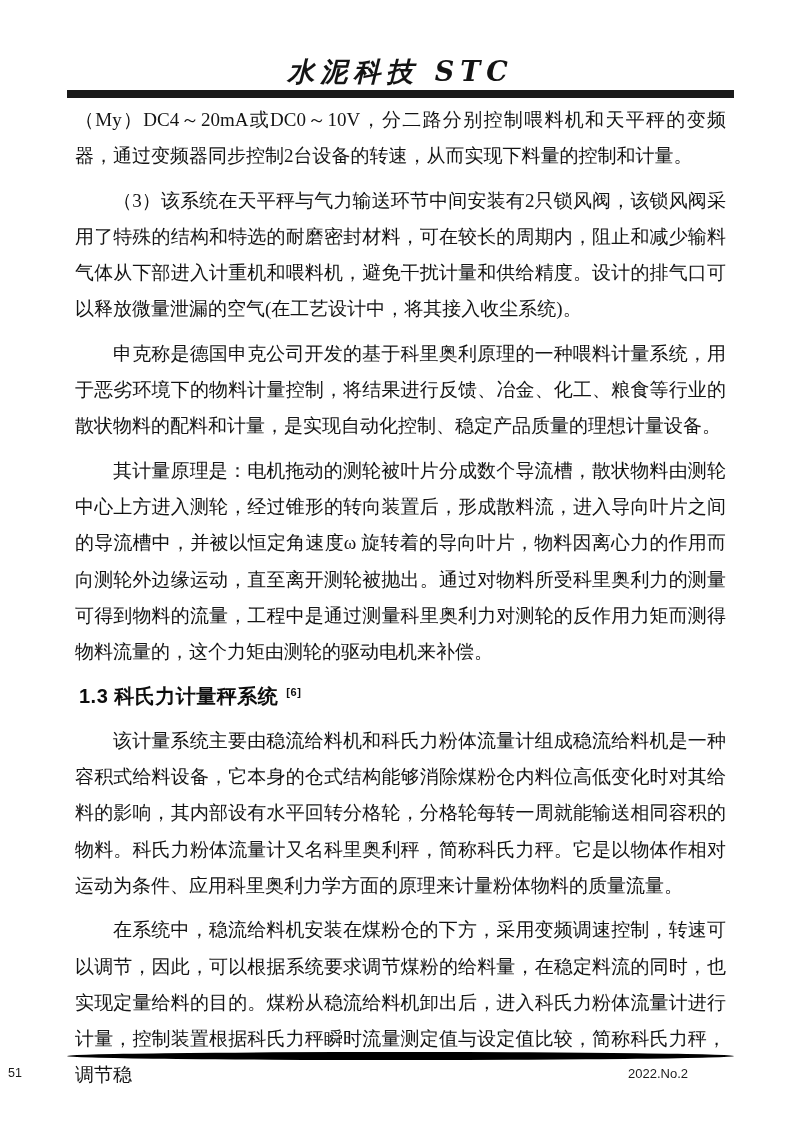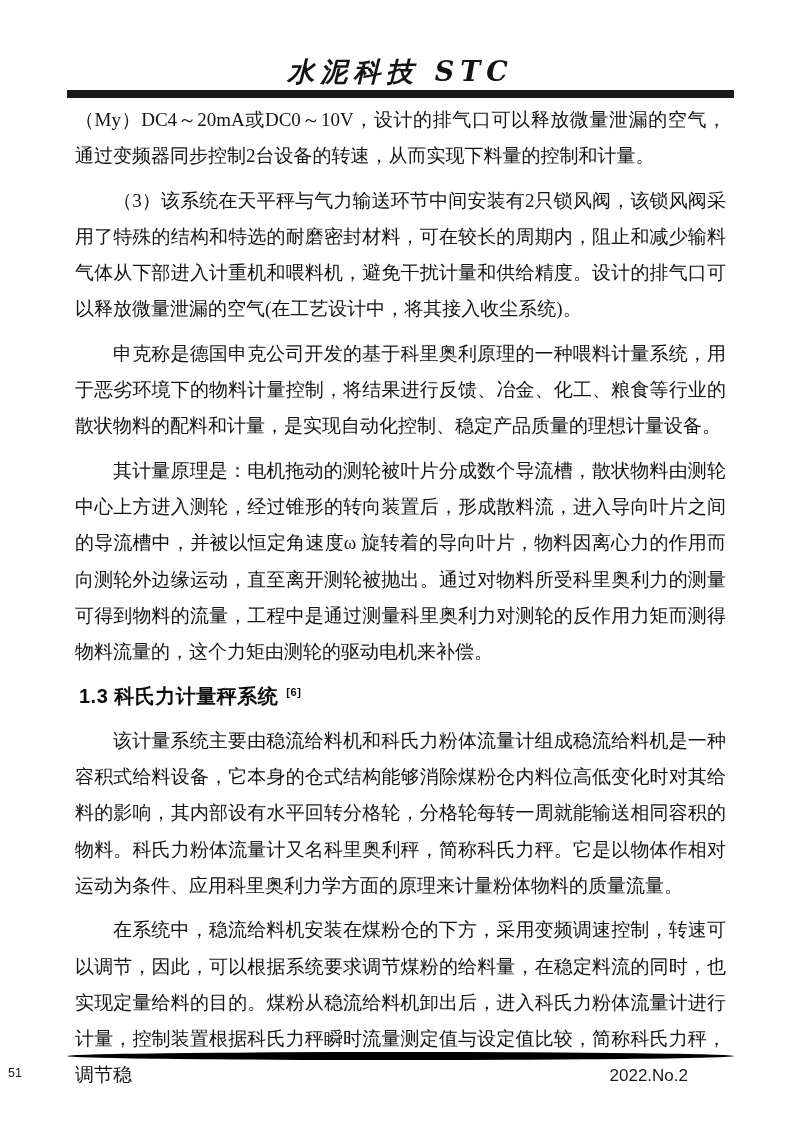--- a/index.html
+++ b/index.html
@@ -76,37 +76,37 @@
     position: absolute;
     top: 1058px; left: 0; width: 793px;
     font-family: "Liberation Sans", sans-serif;
     font-size: 12.5px;
     color: #1a1a1a;
   }
   .footer-issue {
     position: absolute;
     top: 1058px; right: 105px;
     font-family: "Liberation Sans", sans-serif;
-    font-size: 17px;
+    font-size: 13px;
     color: #1a1a1a;
   }
 </style>
 </head>
 <body>
 
 <div class="page">
 
   <header class="journal-header">
     <span class="journal-title">水泥科技 STC</span>
   </header>
 
   <div class="header-rule"></div>
 
   <main class="article-body">
-    <p class="para no-indent">（My）DC4～20mA或DC0～10V，设计的排气口可以释放微量泄漏的空气，通过变频器同步控制2台设备的转速，从而实现下料量的控制和计量。</p>
+    <p class="para no-indent">（My）DC4～20mA或DC0～10V，分二路分别控制喂料机和天平秤的变频器，通过变频器同步控制2台设备的转速，从而实现下料量的控制和计量。</p>
     <p class="para">（3）该系统在天平秤与气力输送环节中间安装有2只锁风阀，该锁风阀采用了特殊的结构和特选的耐磨密封材料，可在较长的周期内，阻止和减少输料气体从下部进入计重机和喂料机，避免干扰计量和供给精度。设计的排气口可以释放微量泄漏的空气(在工艺设计中，将其接入收尘系统)。</p>
     <p class="para">申克称是德国申克公司开发的基于科里奥利原理的一种喂料计量系统，用于恶劣环境下的物料计量控制，将结果进行反馈、冶金、化工、粮食等行业的散状物料的配料和计量，是实现自动化控制、稳定产品质量的理想计量设备。</p>
     <p class="para">其计量原理是：电机拖动的测轮被叶片分成数个导流槽，散状物料由测轮中心上方进入测轮，经过锥形的转向装置后，形成散料流，进入导向叶片之间的导流槽中，并被以恒定角速度ω 旋转着的导向叶片，物料因离心力的作用而向测轮外边缘运动，直至离开测轮被抛出。通过对物料所受科里奥利力的测量可得到物料的流量，工程中是通过测量科里奥利力对测轮的反作用力矩而测得物料流量的，这个力矩由测轮的驱动电机来补偿。</p>
     <h2 class="heading"><span>1.3 科氏力计量秤系统</span><sup>[6]</sup></h2>
     <p class="para">该计量系统主要由稳流给料机和科氏力粉体流量计组成稳流给料机是一种容积式给料设备，它本身的仓式结构能够消除煤粉仓内料位高低变化时对其给料的影响，其内部设有水平回转分格轮，分格轮每转一周就能输送相同容积的物料。科氏力粉体流量计又名科里奥利秤，简称科氏力秤。它是以物体作相对运动为条件、应用科里奥利力学方面的原理来计量粉体物料的质量流量。</p>
     <p class="para">在系统中，稳流给料机安装在煤粉仓的下方，采用变频调速控制，转速可以调节，因此，可以根据系统要求调节煤粉的给料量，在稳定料流的同时，也实现定量给料的目的。煤粉从稳流给料机卸出后，进入科氏力粉体流量计进行计量，控制装置根据科氏力秤瞬时流量测定值与设定值比较，简称科氏力秤，调节稳</p>
   </main>
 
   <footer>
     <div class="footer-rule"></div>

